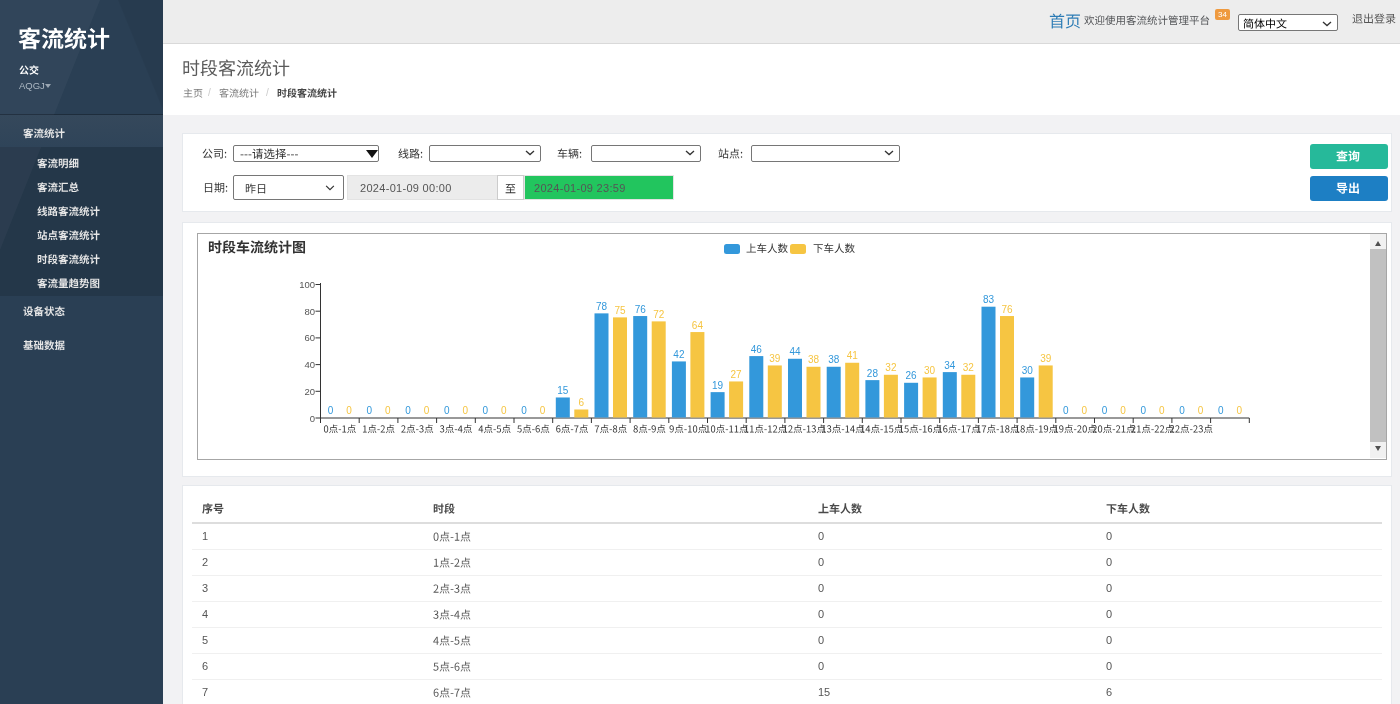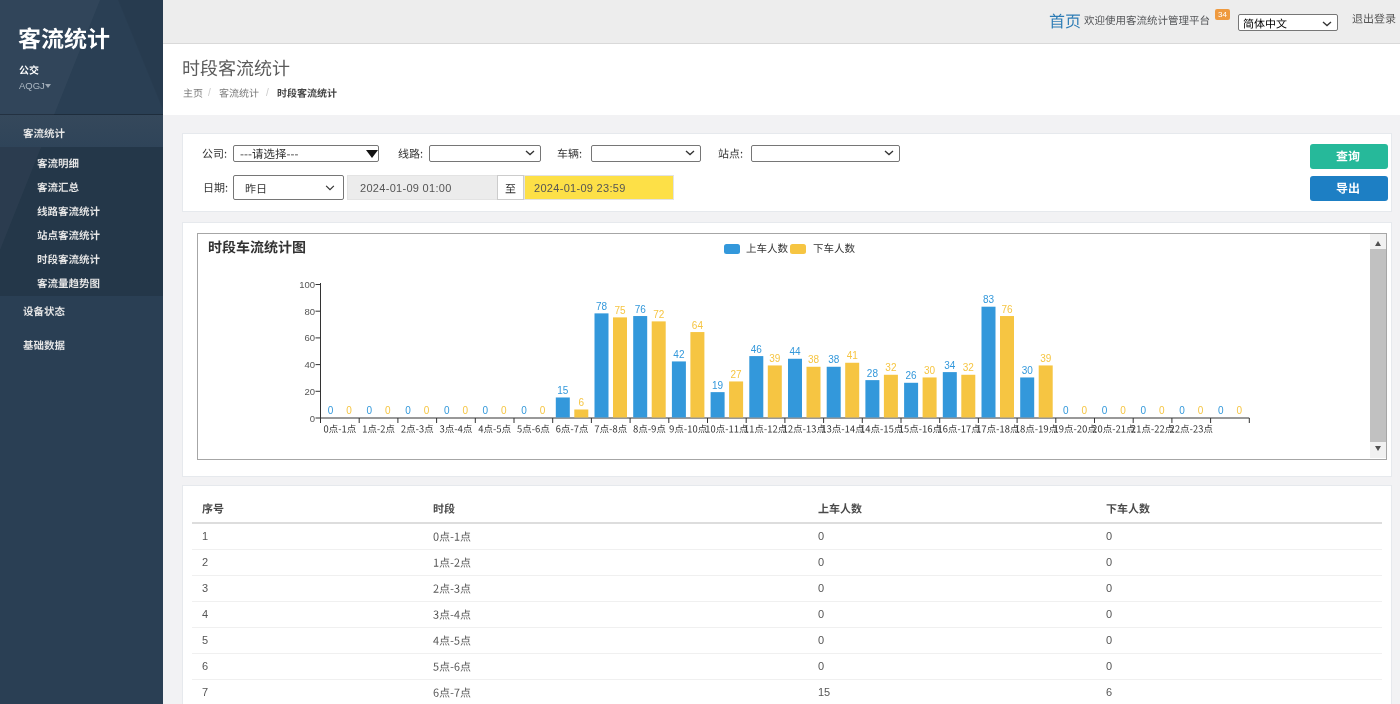--- a/index.html
+++ b/index.html
@@ -272,30 +272,30 @@
           <g fill="#333" transform="translate(0,9.7) scale(0.011000)">
             <use href="#q6628"></use>
             <use href="#q65e5" x="1000"></use>
           </g>
         </svg></div>
       <svg class="chev" style="right:8px;top:9px" width="11" height="7" viewBox="0 0 11 7">
         <path d="M1 1 L5.5 5.4 L10 1" stroke="#333" fill="none" stroke-width="1.4"></path>
       </svg>
     </div>
     <div class="abs" style="left:164px;top:41px;width:151px;height:25px;background:#ECECEC;border:1px solid #E3E3E3">
-      <div class="abs" style="left:12px;top:7px;font-size:11px;line-height:11px;color:#555;font-family:'Liberation Sans';letter-spacing:0.3px">2024-01-09 01:00</div>
+      <div class="abs" style="left:12px;top:7px;font-size:11px;line-height:11px;color:#555;font-family:'Liberation Sans';letter-spacing:0.3px">2024-01-09 00:00</div>
     </div>
     <div class="abs" style="left:314px;top:41px;width:27px;height:25px;background:#fff;border:1px solid #CCC">
       <div class="abs" style="left:7px;top:7px;line-height:0"><svg width="11" height="11" viewBox="0 0 11 11" style="vertical-align:-1.32px;">
           <g fill="#333" transform="translate(0,9.7) scale(0.011000)">
             <use href="#q81f3"></use>
           </g>
         </svg></div>
     </div>
-    <div class="abs" style="left:341px;top:41px;width:150px;height:25px;background:#fde047;border:1px solid #E3E3E3">
+    <div class="abs" style="left:341px;top:41px;width:150px;height:25px;background:#22c55e;border:1px solid #E3E3E3">
       <div class="abs" style="left:9px;top:7px;font-size:11px;line-height:11px;color:#555;font-family:'Liberation Sans';letter-spacing:0.3px">2024-01-09 23:59</div>
     </div>
     <div class="abs" style="left:1127px;top:10px;width:78px;height:25px;background:#26B99A;border-radius:3px">
       <div class="abs" style="left:26px;top:6px;line-height:0"><svg width="24" height="12" viewBox="0 0 24 12" style="vertical-align:-1.44px;">
           <g fill="#fff" transform="translate(0,10.6) scale(0.012000)">
             <use href="#b67e5"></use>
             <use href="#b8be2" x="1000"></use>
           </g>
         </svg></div>
     </div>

